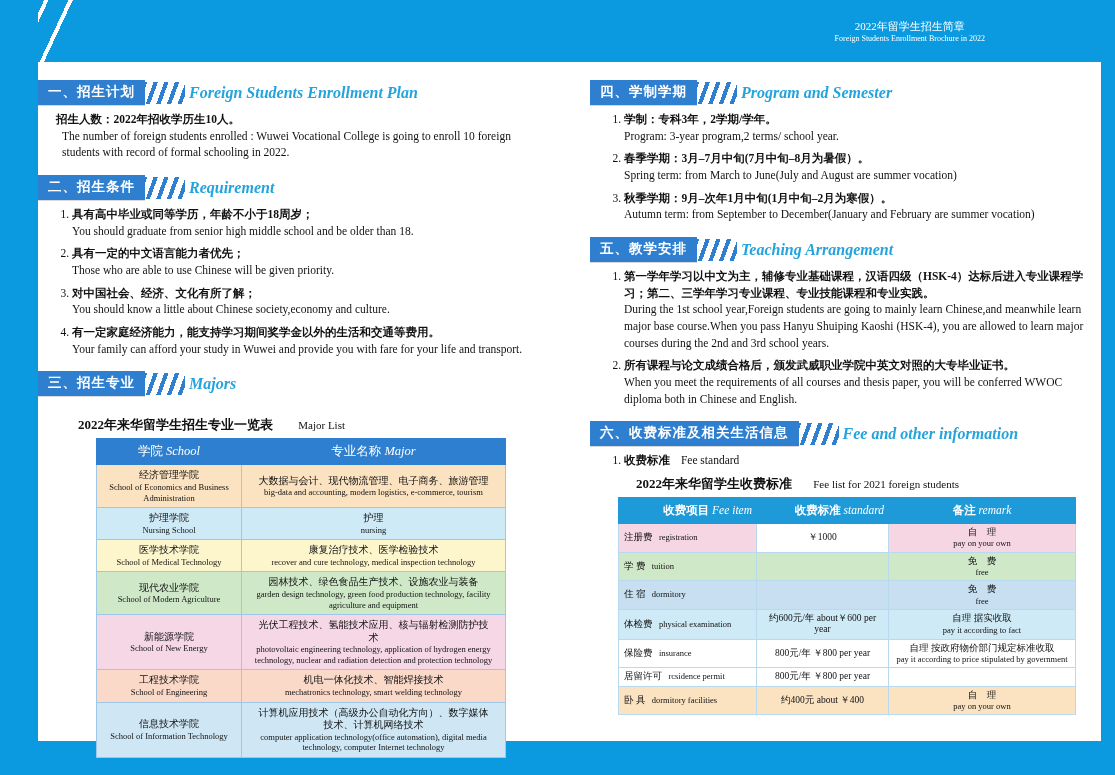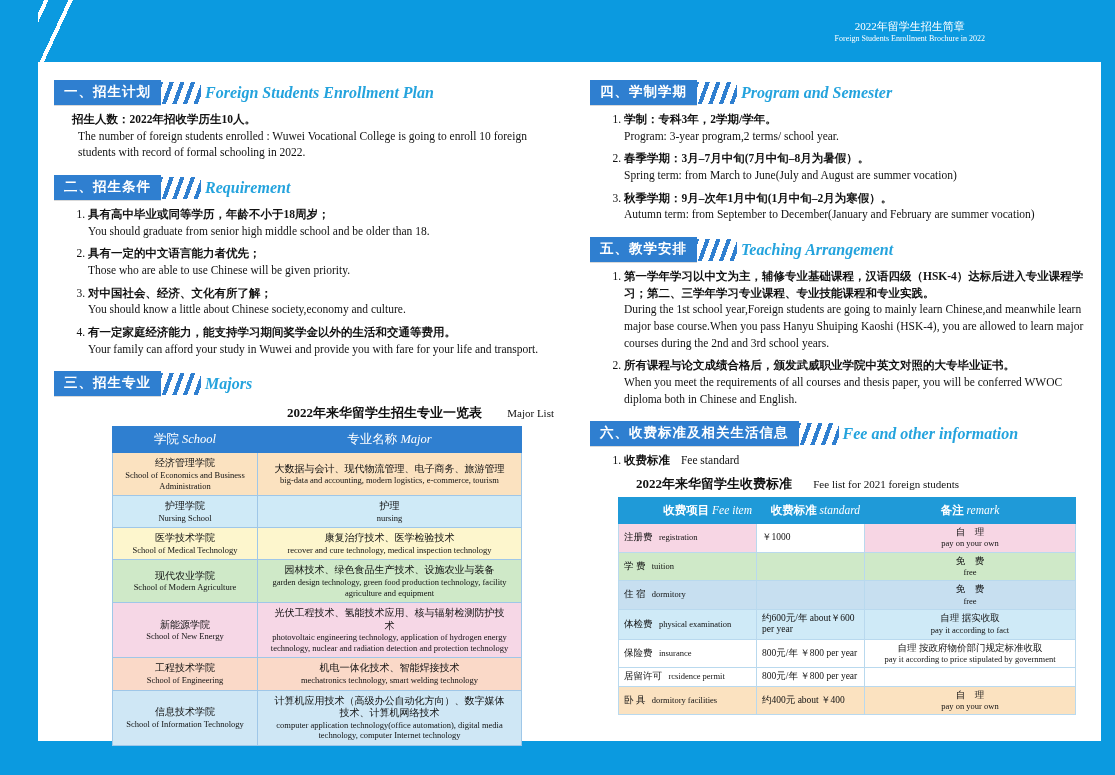--- a/index.html
+++ b/index.html
@@ -47,21 +47,21 @@
     position:absolute; right:130px; top:20px;
     text-align:center; color:#ffffff; line-height:1.25;
   }
   .band-title .cn { font-size:11px; }
   .band-title .en { font-size:8px; }
 
   
   .content {
     position:absolute; left:38px; top:62px; width:1063px; height:679px;
   }
-  .col-left { position:absolute; left:16px; top:18px; width:500px; }
+  .col-left { position:absolute; left:0; top:18px; width:500px; }
   .col-right { position:absolute; left:552px; top:18px; width:495px; }
 
   
   .sec {
     display:flex; align-items:center; margin-bottom:6px; margin-top:14px;
   }
   .sec:first-child { margin-top:0; }
   .sec .ribbon {
     background:#2f7fd0;
     color:#ffffff;
@@ -90,21 +90,21 @@
   .para .cn { font-weight:bold; font-size:11.5px; }
   .para .en { display:block; margin-left:6px; }
 
   ol.list { margin:4px 0 0 34px; padding:0; font-size:11.5px; color:#111; }
   ol.list > li { margin-bottom:6px; line-height:1.45; }
   ol.list > li .cn { font-weight:bold; }
   ol.list > li .en { display:block; }
 
   
   .tbl-caption {
-    margin:8px 0 4px 40px; font-size:13px; font-weight:bold; color:#111;text-align:right;
+    margin:20px 0 4px 40px; font-size:13px; font-weight:bold; color:#111;
   }
   .tbl-caption .sub { font-weight:normal; font-size:11px; margin-left:22px; }
   table { border-collapse:collapse; }
   .major-table { margin-left:58px; width:410px; border:1px solid #2f7fd0; }
   .major-table th {
     background:#2f7fd0; color:#ffffff; font-size:12.5px; font-weight:normal;
     padding:4px 2px; border:1px solid #2f7fd0;
   }
   .major-table th .en { font-family:"Liberation Serif", serif; font-style:italic; }
   .major-table td {
@@ -122,21 +122,21 @@
   .fee-table th {
     background:#1f9ad8; color:#ffffff; font-size:11.5px; font-weight:bold;
     padding:5px 4px; border:1px solid #1f9ad8; text-align:right;
   }
   .fee-table th .en { font-family:"Liberation Serif", serif; font-style:italic; font-weight:normal; }
   .fee-table td {
     border:1px solid #b9d9ee; padding:3px 5px; font-size:9.5px; color:#111;
     line-height:1.2; vertical-align:middle;
   }
   .fee-table td.item { width:138px; }
-  .fee-table td.std { width:108px; }
+  .fee-table td.std { width:132px;text-align:center; }
   .fee-table td.rem { text-align:center; }
   .fee-table td .cn { display:block; }
   .fee-table td .en { display:block; font-size:8.5px; }
   .fee-table td.item .cn { display:inline; }
   .fee-table td.item .en { display:inline; margin-left:4px; }
 </style>
 </head>
 <body>
 
 <div class="page">

